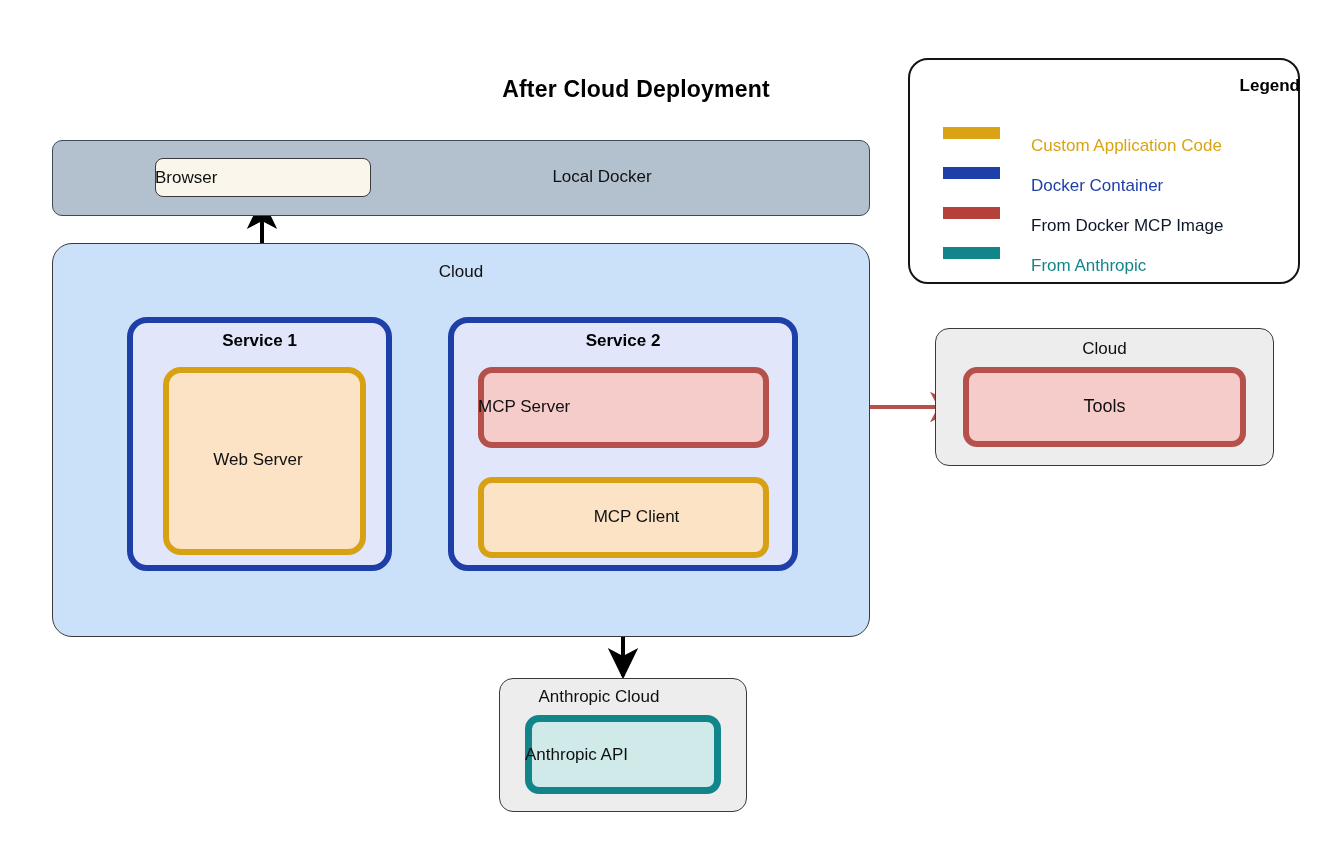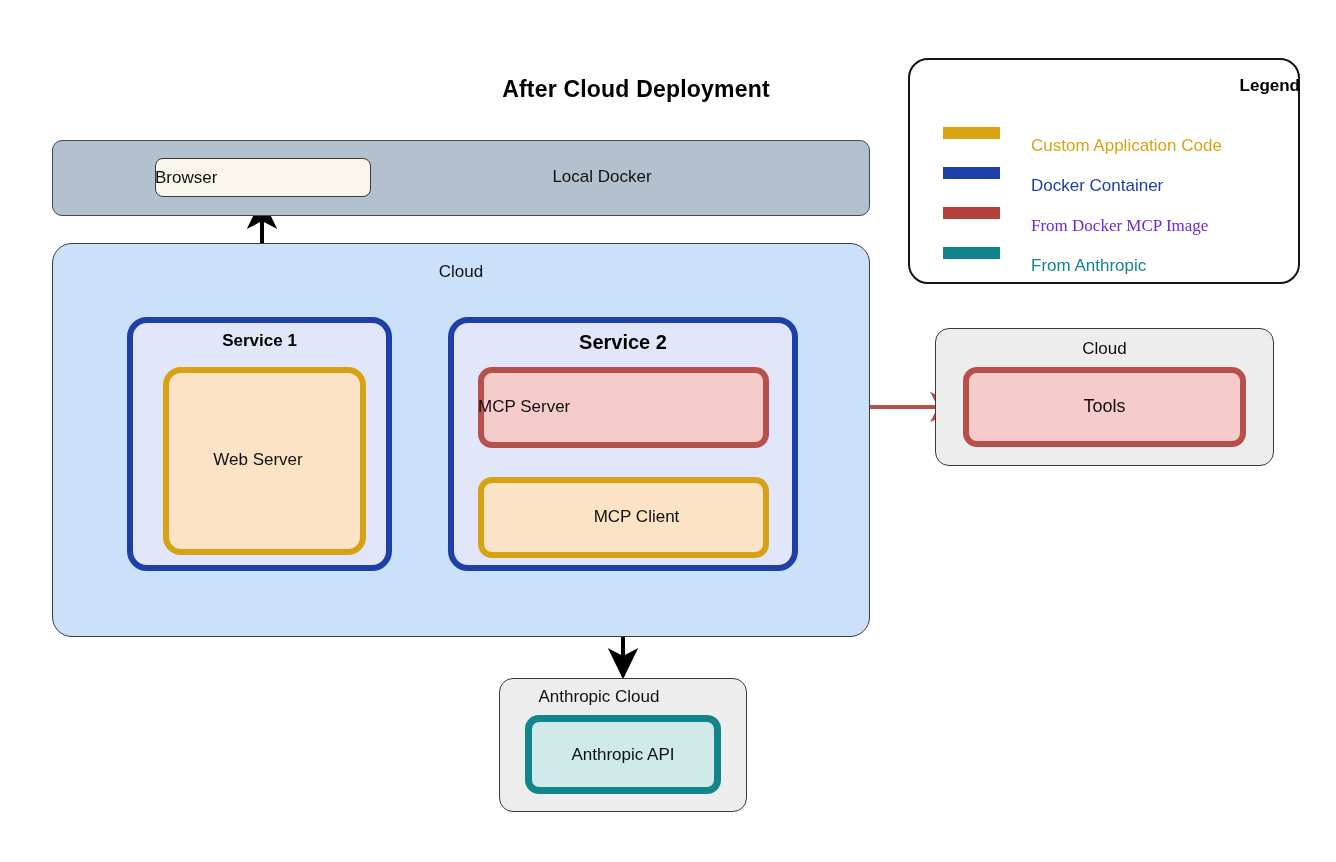--- a/index.html
+++ b/index.html
@@ -134,21 +134,21 @@
     height: 254px;
     background: #E1E6FB;
     border: 6px solid #1F3FA8;
     border-radius: 20px;
   }
   #service2-label {
     left: 448px;
     top: 331px;
     width: 350px;
     text-align: center;
-    font-size: 20px;
+    font-size: 17px;
     font-weight: bold;
     color: #000000;
   }
   #mcp-server-box {
     left: 478px;
     top: 367px;
     width: 291px;
     height: 81px;
     background: #F6CCCB;
     border: 6px solid #B5504B;
@@ -240,21 +240,21 @@
     width: 196px;
     height: 79px;
     background: #CFEAE9;
     border: 7px solid #12858B;
     border-radius: 14px;
   }
   #anthropic-api-label {
     left: 525px;
     top: 745px;
     width: 196px;
-    text-align: center;
+    text-align: left;
     font-size: 17px;
     color: #101010;
   }
 
   
   #legend-box {
     left: 908px;
     top: 58px;
     width: 392px;
     height: 226px;
@@ -360,19 +360,19 @@
     <div class="abs legend-row" style="top: 120px;">
       <span class="legend-swatch" style="background: rgb(217, 163, 19);"></span>
       <span class="legend-text" style="color: rgb(217, 163, 19);">Custom Application Code</span>
     </div>
     <div class="abs legend-row" style="top: 160px;">
       <span class="legend-swatch" style="background: rgb(31, 63, 168);"></span>
       <span class="legend-text" style="color: rgb(31, 63, 168);">Docker Container</span>
     </div>
     <div class="abs legend-row" style="top: 200px;">
       <span class="legend-swatch" style="background: rgb(181, 65, 59);"></span>
-      <span class="legend-text" style="color: #6d28d9; font-family: Liberation Serif, serif;">From Docker MCP Image</span>
+      <span class="legend-text" style="color: #0f172a;">From Docker MCP Image</span>
     </div>
     <div class="abs legend-row" style="top: 240px; padding-left: 12px;">
       <span class="legend-swatch" style="background: rgb(18, 133, 139);"></span>
       <span class="legend-text" style="color: rgb(18, 133, 139);">From Anthropic</span>
     </div>
   </div>
 
 </body></html>

